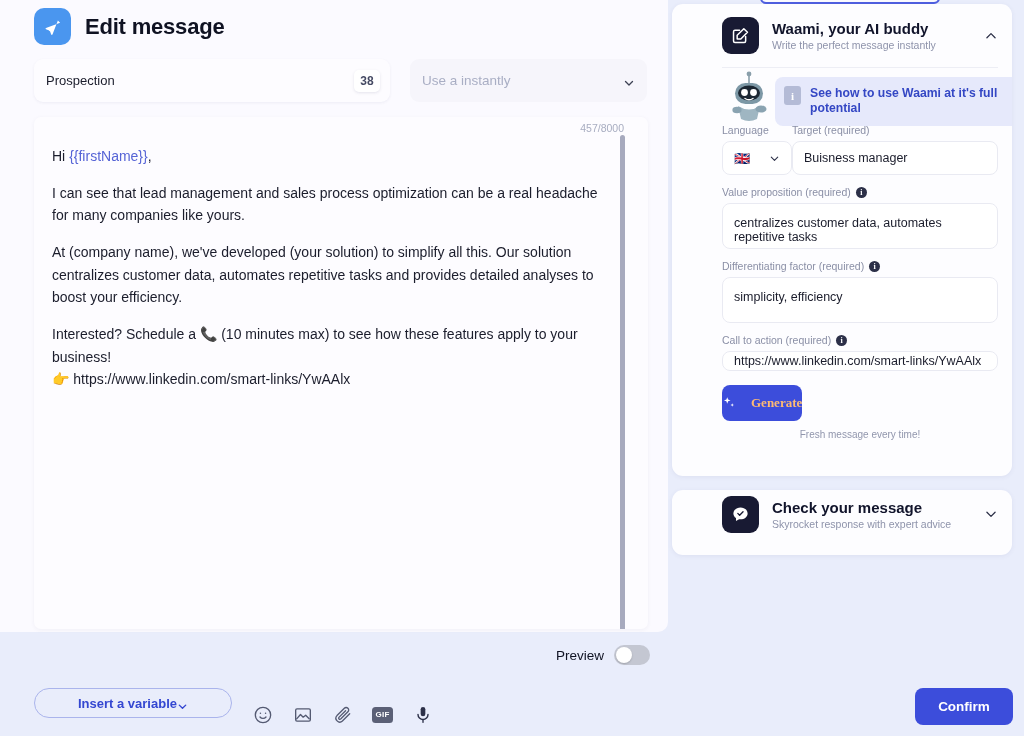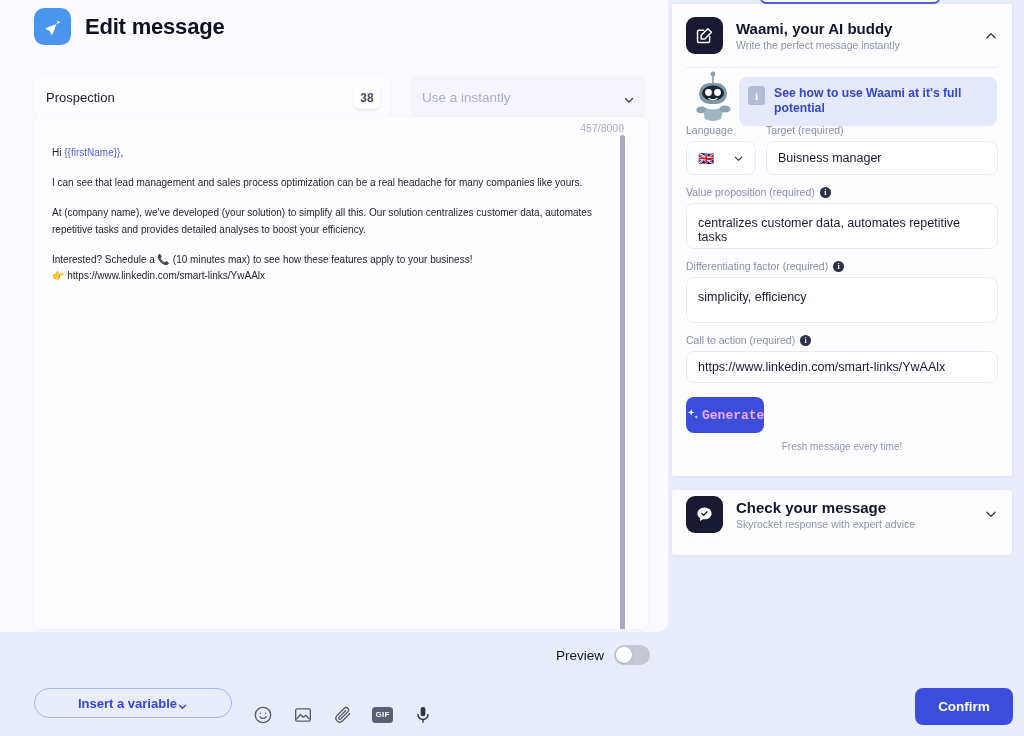--- a/index.html
+++ b/index.html
@@ -43,21 +43,21 @@
   }
   .logo-tile svg { width: 18px; height: 18px; }
   .page-title {
     font-size: 22px; font-weight: bold; color: #0f1222;
     letter-spacing: -0.2px;
   }
 
   
   .title-row {
     position: absolute;
-    left: 34px; top: 76px;
+    left: 34px; top: 59px;
     width: 614px; height: 43px;
     display: flex; gap: 20px;
   }
   .name-field {
     position: relative;
     width: 356px; height: 43px;
     background: #fdfcff;
     border-radius: 9px;
     box-shadow: 0 1px 3px rgba(60,60,110,.07);
     display: flex; align-items: center;
@@ -106,21 +106,21 @@
   }
   .char-count {
     position: absolute;
     right: 24px; top: 5px;
     font-size: 10.5px; color: #a8adc1;
   }
   .msg-text {
     position: absolute;
     left: 18px; top: 28px;
     width: 565px;
-    font-size: 10px;
+    font-size: 14px;
     line-height: 1.62;
     color: #1b1d2c;
   }
   .msg-text p { margin-bottom: 14px; }
   .msg-text p:last-child { margin-bottom: 0; }
   .var-token { color: #5664d6; }
   .link-line { margin-top: 1px; }
   .msg-scrollbar {
     position: absolute;
     right: 23px; top: 18px;
@@ -211,22 +211,23 @@
   .peek-bar {
     position: absolute;
     left: 88px; top: -8px;
     width: 180px; height: 12px;
     background: #fafaff;
     border: 2px solid #4f5fe0;
     border-radius: 7px;
   }
   .card {
     background: #fdfdff;
-    border-radius: 3px;
+    border-radius: 11px;
     box-shadow: 0 1px 5px rgba(60,60,110,.07);
+    padding-left: 36px;
   }
   .waami-card {
     position: absolute;
     left: 0; top: 4px;
     width: 340px; height: 472px;
     overflow: hidden;
   }
   .card-head {
     position: relative;
     height: 63px;
@@ -299,21 +300,21 @@
   }
   .info-dot {
     width: 11px; height: 11px;
     border-radius: 50%;
     background: #2c3048;
     color: #fff;
     font-size: 8px; font-weight: bold;
     display: inline-flex; align-items: center; justify-content: center;
     font-family: "Liberation Serif", serif;
   }
-  .row-lt { display: flex; gap: 10px; }
+  .row-lt { display: flex; }
   .lang-wrap { width: 70px; }
   .target-wrap { flex: 1; }
   .fbox {
     background: #ffffff;
     border: 1px solid #e9eaf2;
     border-radius: 8px;
     display: flex; align-items: center;
     padding: 0 11px;
     font-size: 12.5px; color: #1a1c2b;
   }
@@ -323,32 +324,32 @@
     cursor: pointer;
   }
   .lang-select .flag { font-size: 13px; }
   .lang-select .chev { width: 11px; height: 11px; }
   .target-input { height: 34px; }
   .area-input {
     height: 46px;
     align-items: flex-start;
     padding-top: 12px;
   }
-  .cta-input { height: 32px; }
+  .cta-input { height: 20px; }
   .field-block { margin-top: 11px; }
 
   .gen-btn {
     margin: 14px 14px 0 14px;
     height: 36px;
     background: #3c4ddb;
     border: none; border-radius: 8px;
-    color: #f0abfc;
+    color: #fdba74;
     font-size: 13px; font-weight: bold;
-    font-family: Liberation Mono, monospace;
-    display: flex; align-items: center; justify-content: center; gap: 2px;
+    font-family: Liberation Serif, serif;
+    display: flex; align-items: center; justify-content: center; gap: 15px;
     cursor: pointer;
   }
   .gen-btn svg { width: 14px; height: 14px; }
   .gen-note {
     text-align: center;
     font-size: 10px; color: #9196ad;
     margin-top: 8px;
   }
 
   .check-card {

